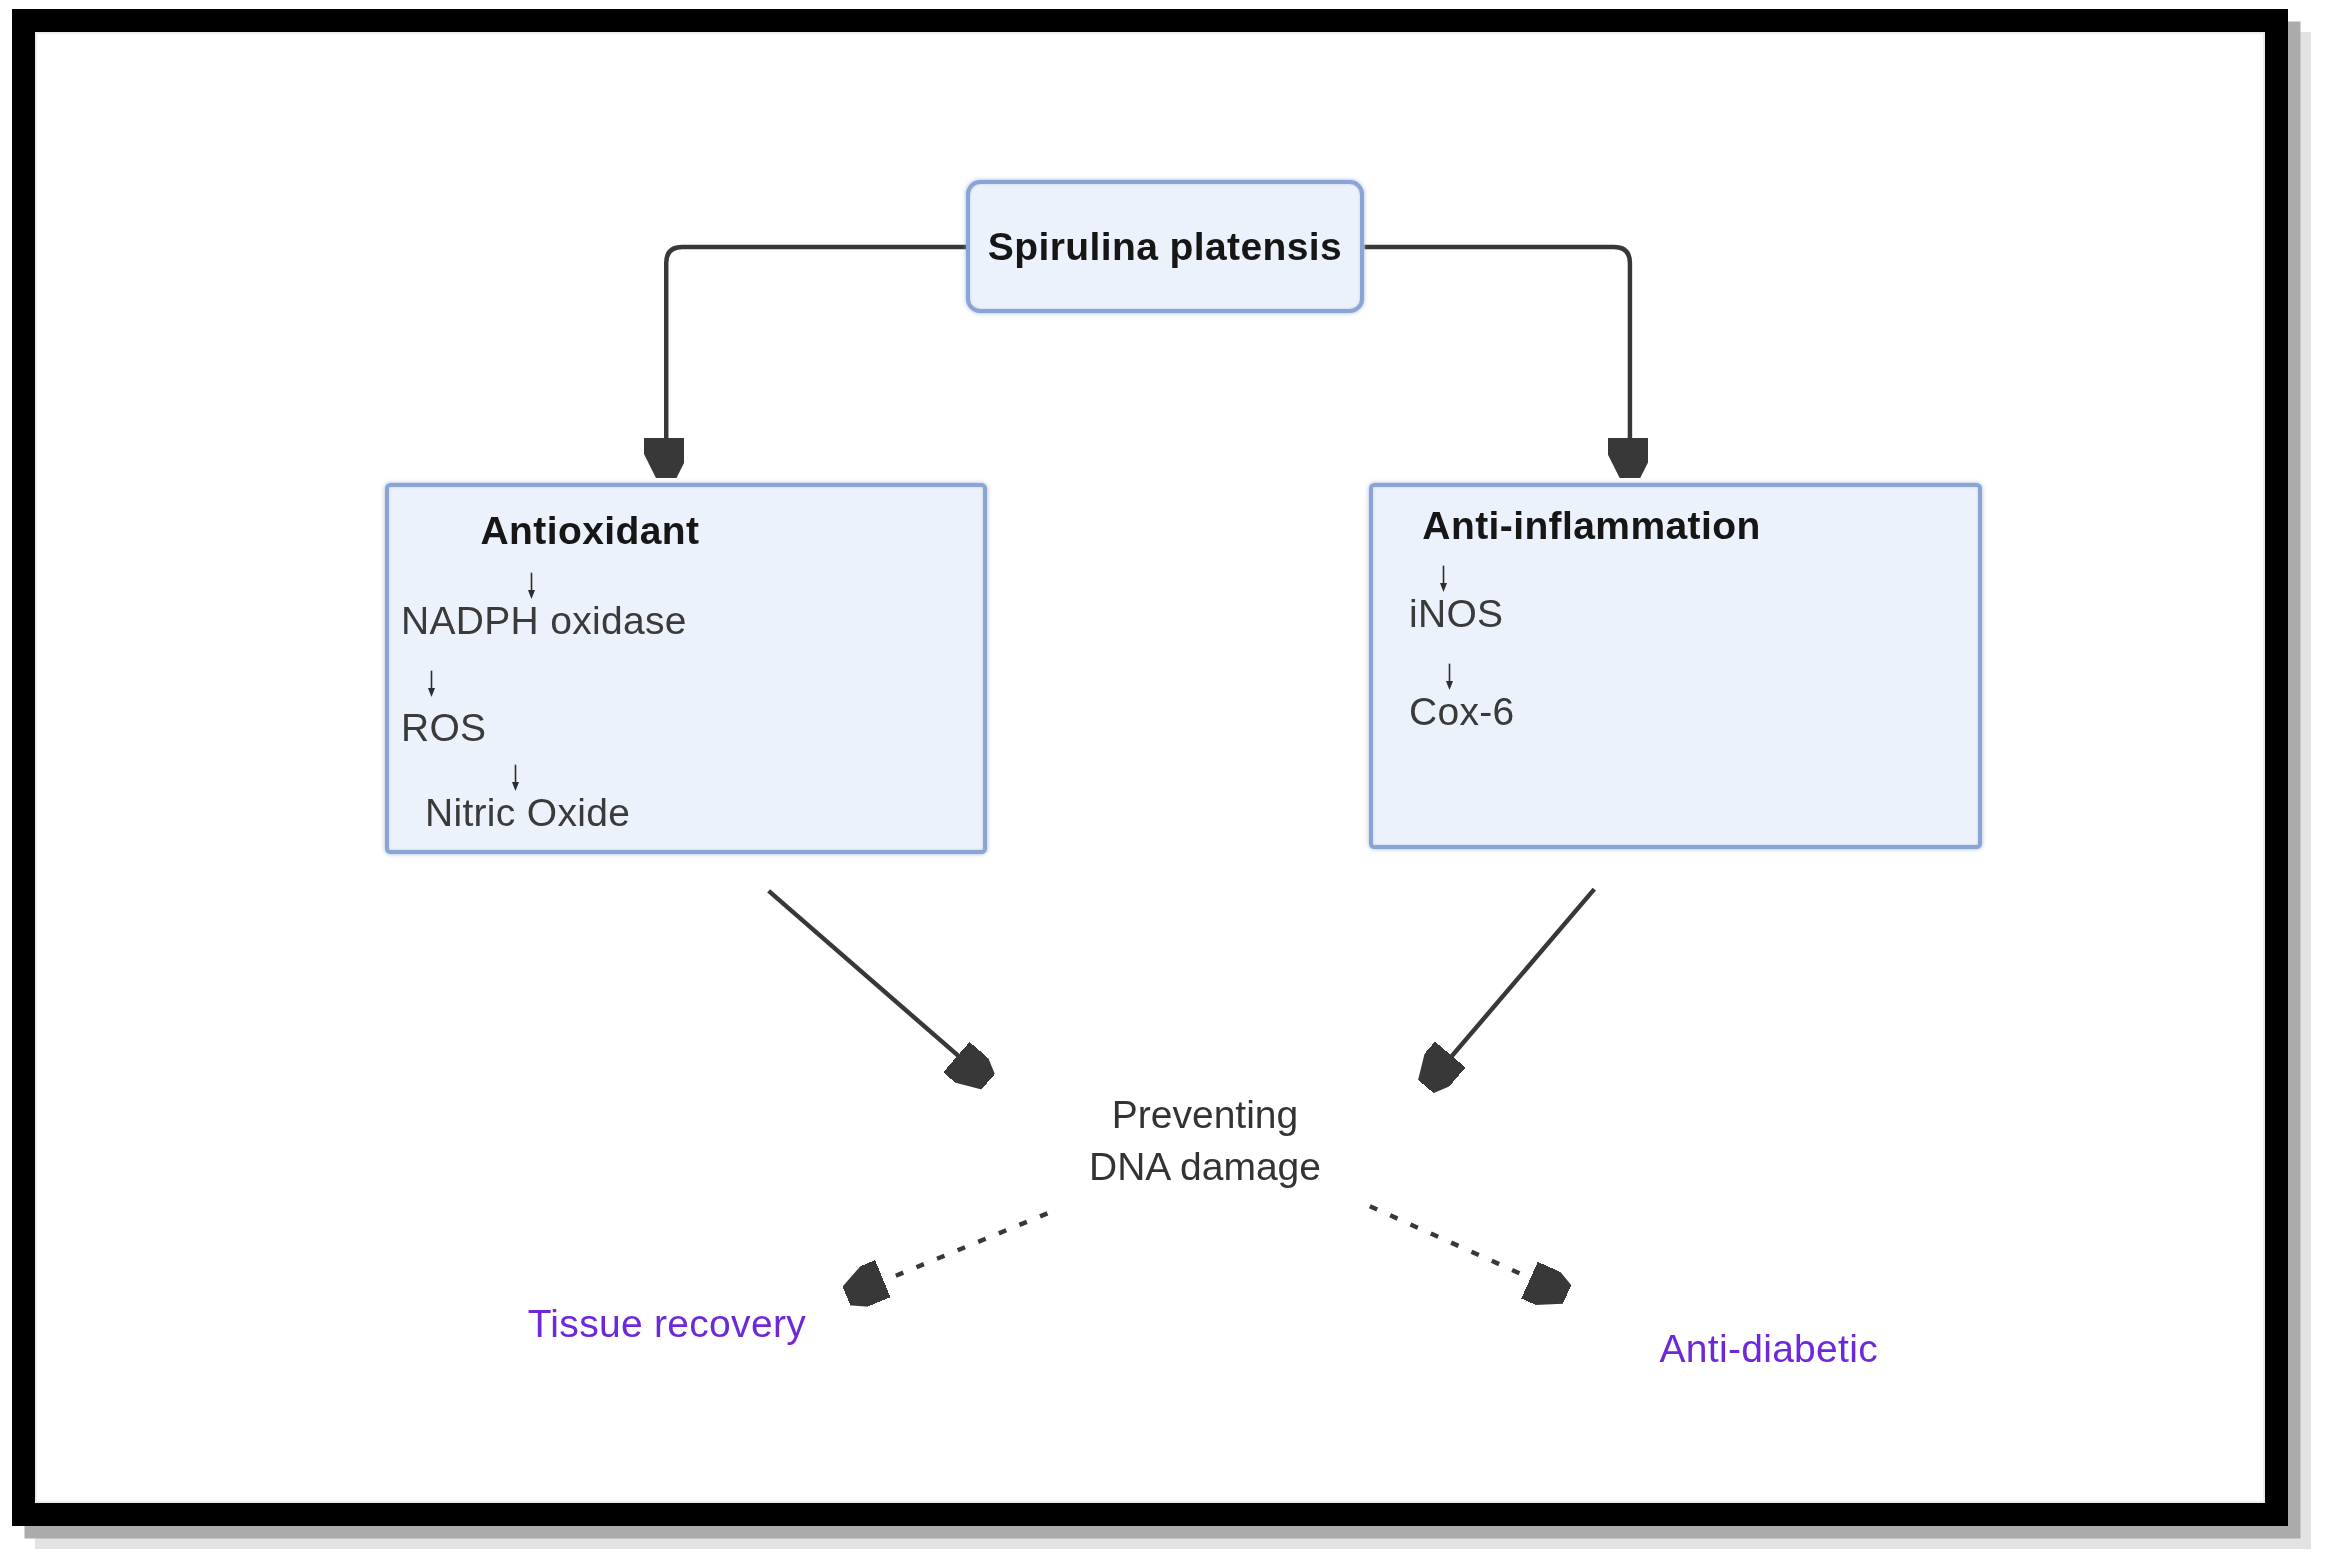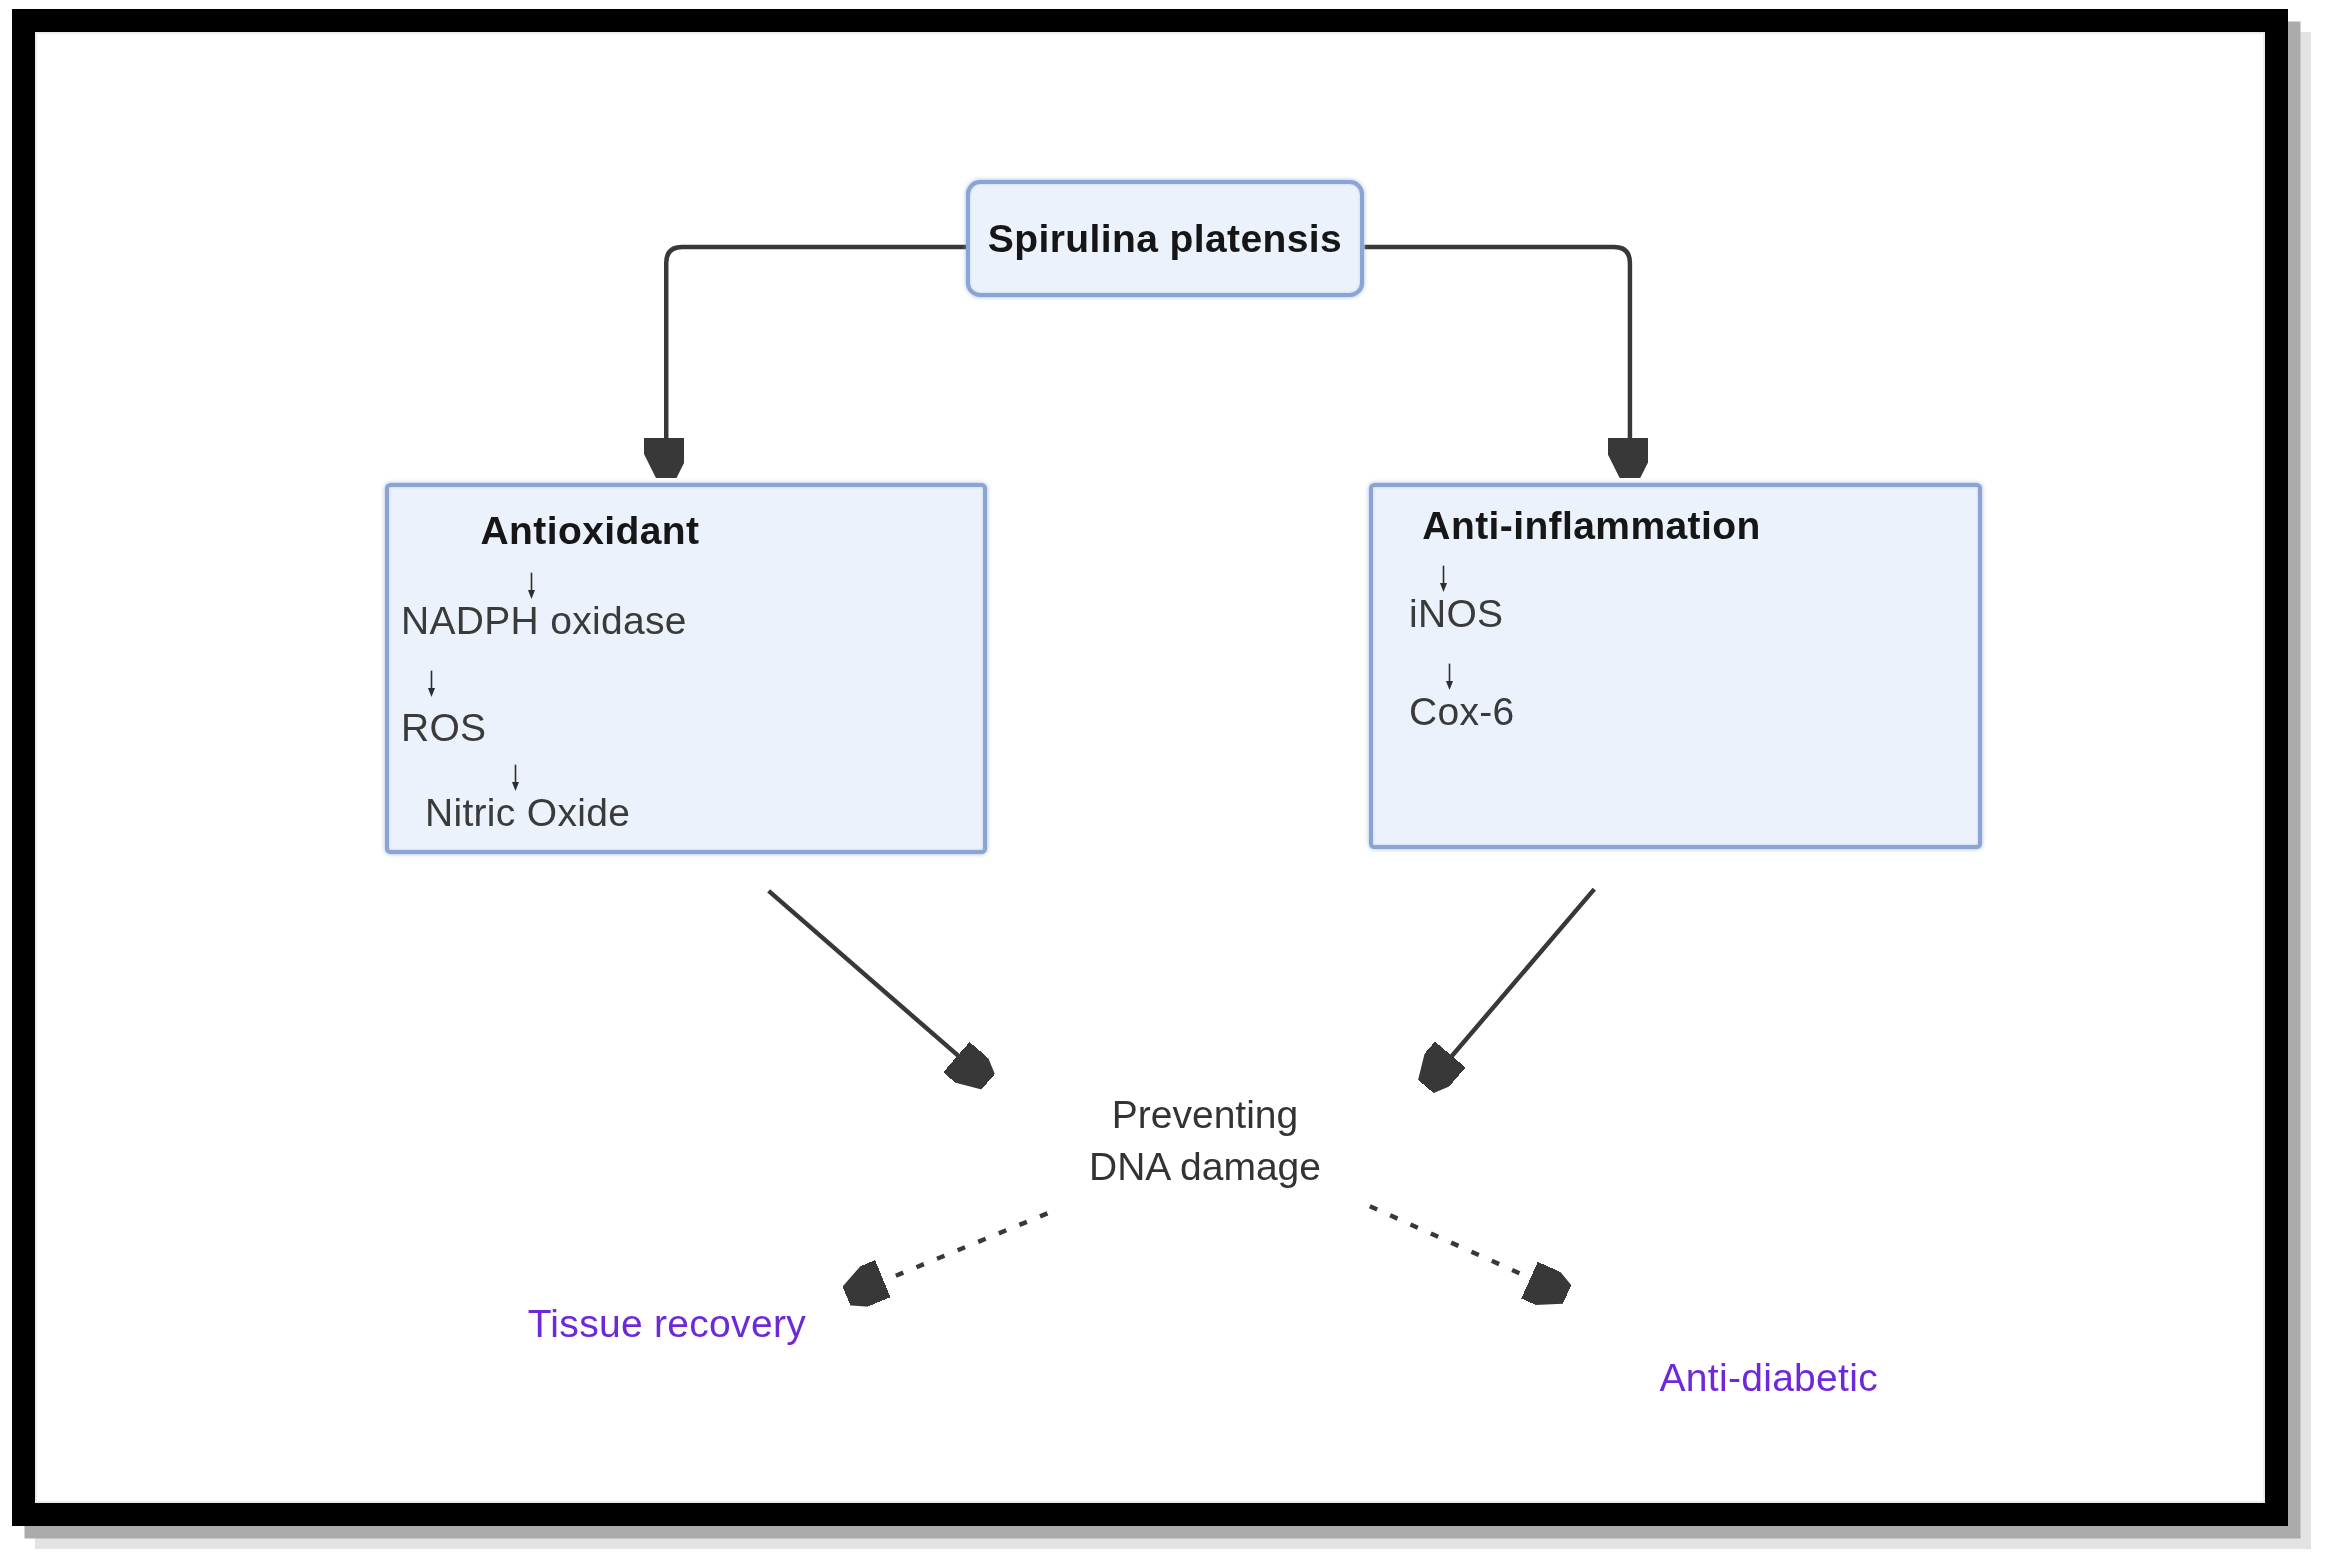--- a/index.html
+++ b/index.html
@@ -15,21 +15,21 @@
 
   .layer{position:absolute;left:0;top:0;pointer-events:none;}
 
   .node{
     position:absolute;box-sizing:border-box;
     background:var(--box_fill,#ecf2fb);
     border:4.5px solid var(--box_border,#8aa5d3);
     box-shadow:0 0 4.5px rgba(130,158,210,.75), inset 0 0 2.7px rgba(130,158,210,.45);
   }
   .root-box{
-    left:966px;top:180px;width:398px;height:117px;border-radius:14.3px;
+    left:966px;top:180px;width:398px;height:133px;border-radius:14.3px;
     display:flex;align-items:center;justify-content:center;
   }
   .root-label{font-size:39px;font-weight:700;color:#161616;letter-spacing:0.4px;}
 
   .branch-left{left:385px;top:483px;width:602px;height:371px;border-radius:5.3px;}
   .branch-right{left:1369px;top:483px;width:613px;height:366px;border-radius:5.3px;}
 
   .branch-title{
     position:absolute;font-size:39px;font-weight:700;color:#161616;
     text-align:center;letter-spacing:0.4px;
@@ -46,21 +46,21 @@
   .item-label{font-size:39px;font-weight:400;color:#3a3a3a;letter-spacing:0.3px;}
 
   .outcome{
     position:absolute;left:1009px;top:1089px;width:392px;
     text-align:center;font-size:39px;line-height:52px;color:#333333;
   }
   .result-label{
     position:absolute;font-size:39px;color:#6d28d9;text-align:right;letter-spacing:0.3px;
   }
   .result-left{left:485px;top:1302px;width:321px;}
-  .result-right{left:1557px;top:1356px;width:321px;}
+  .result-right{left:1557px;top:1327px;width:321px;}
 
   .connectors path{stroke:var(--line,#383838);stroke-width:5;fill:none;}
   .connectors path.dashed{stroke-dasharray:9 16;}
   .arrowhead{fill:var(--line,#383838);}
 </style>
 </head>
 <body>
 
 <div id="canvas">
 

